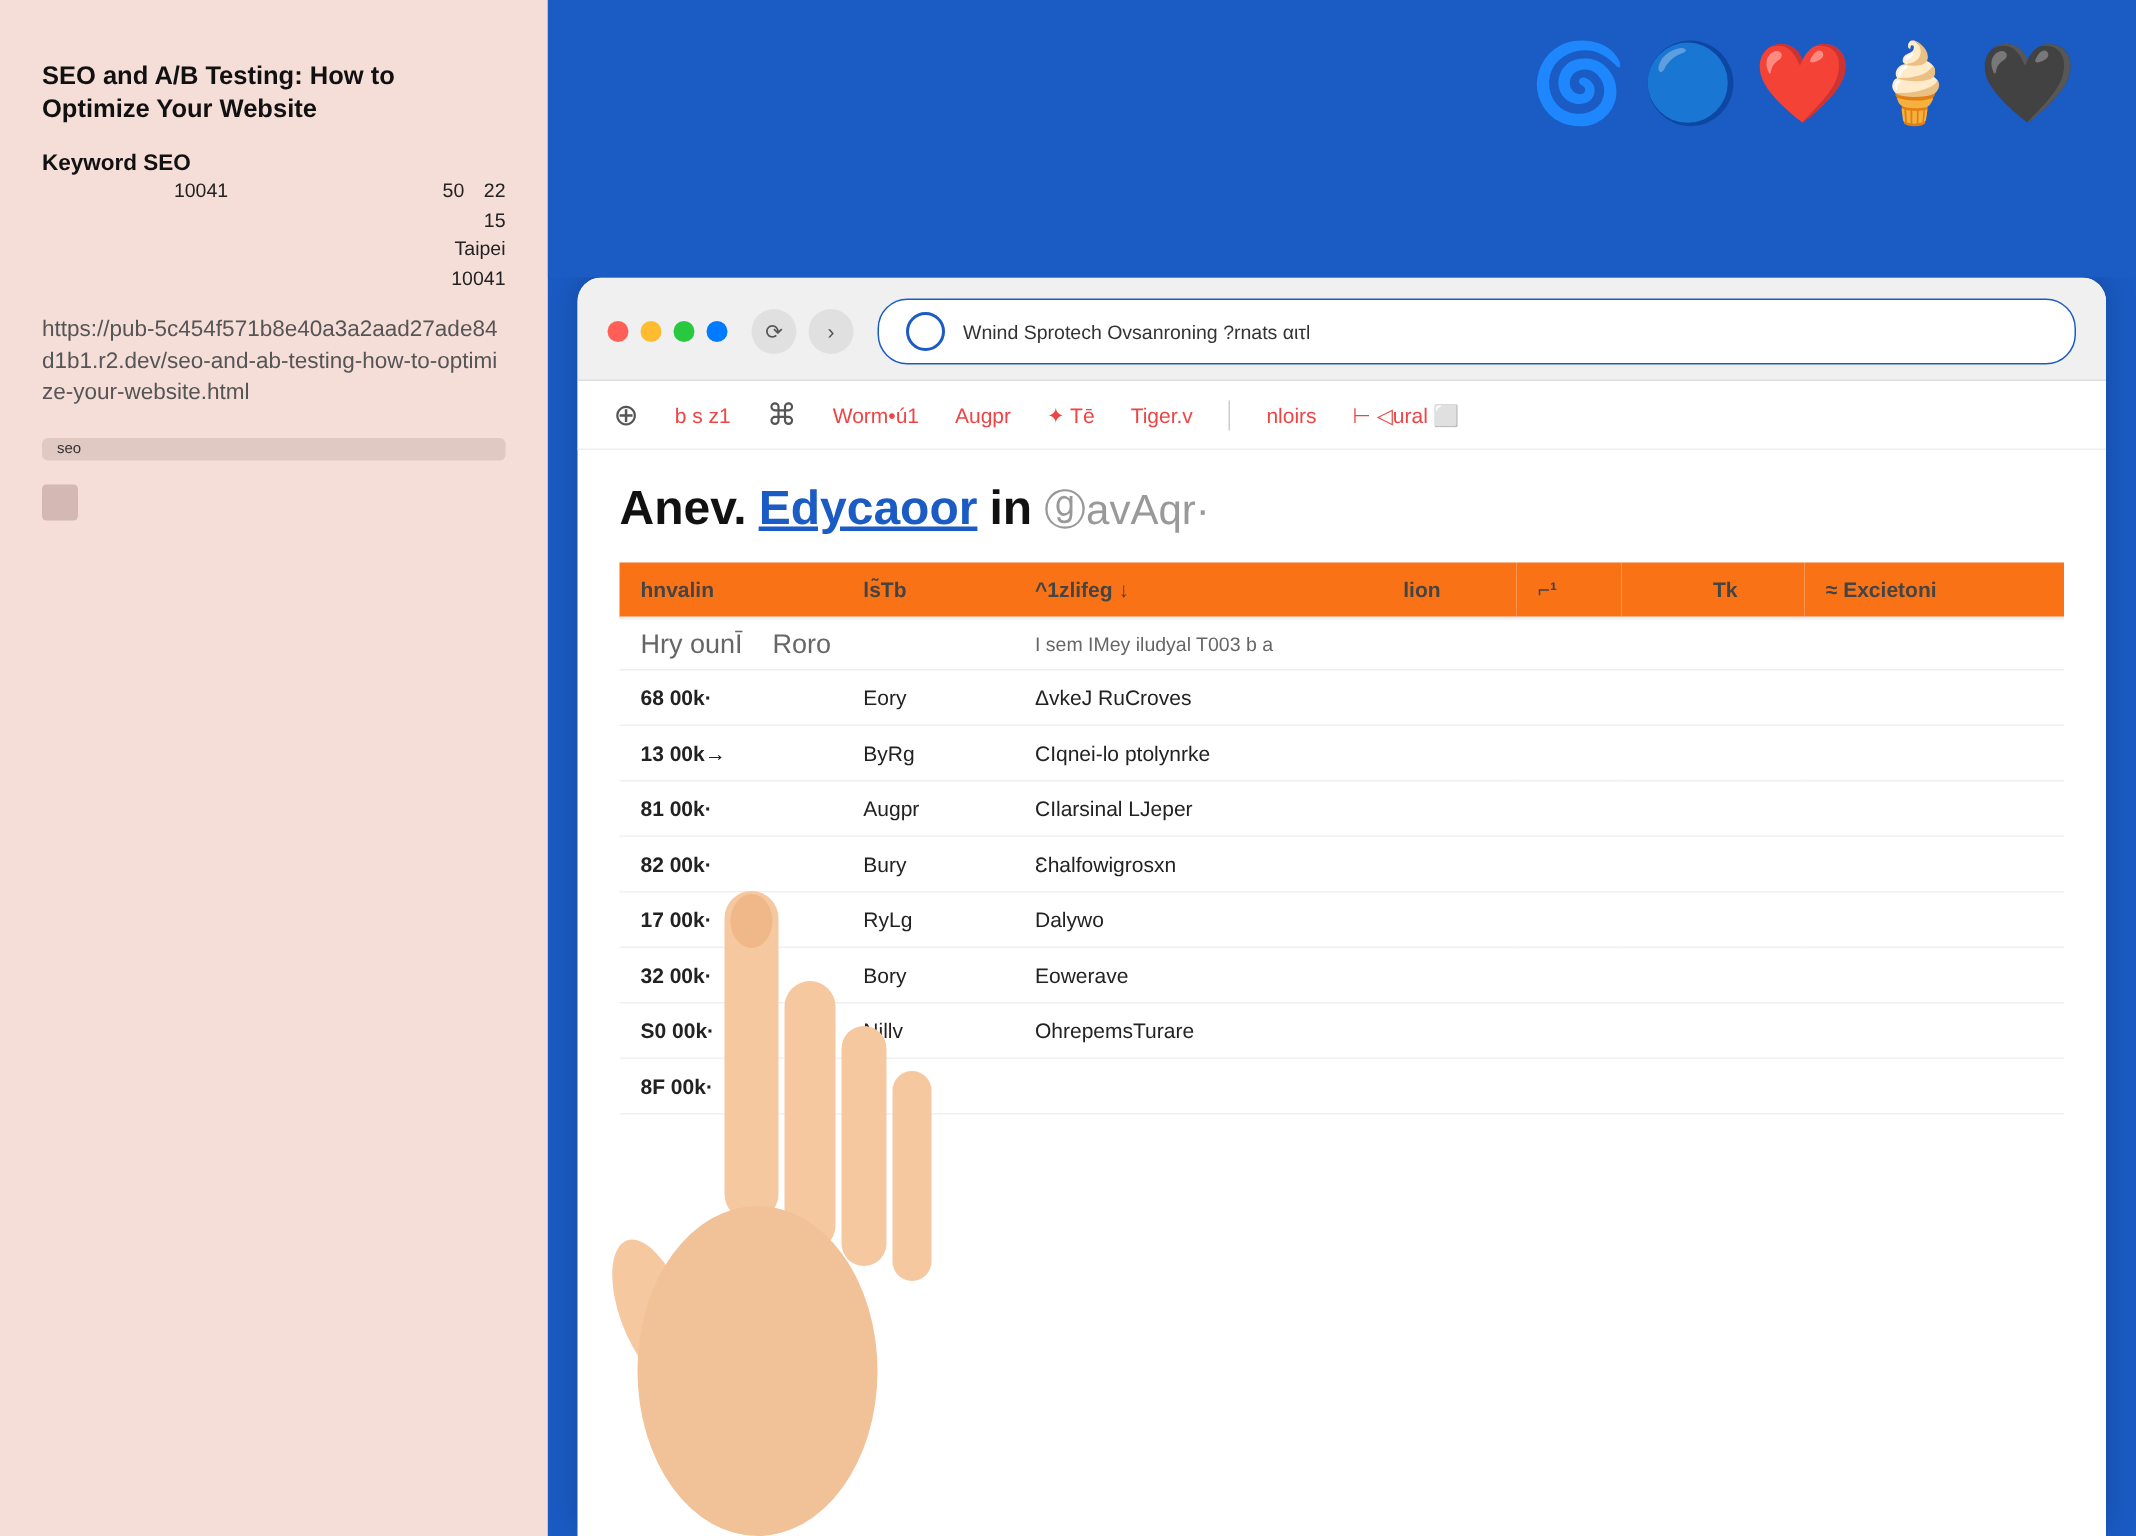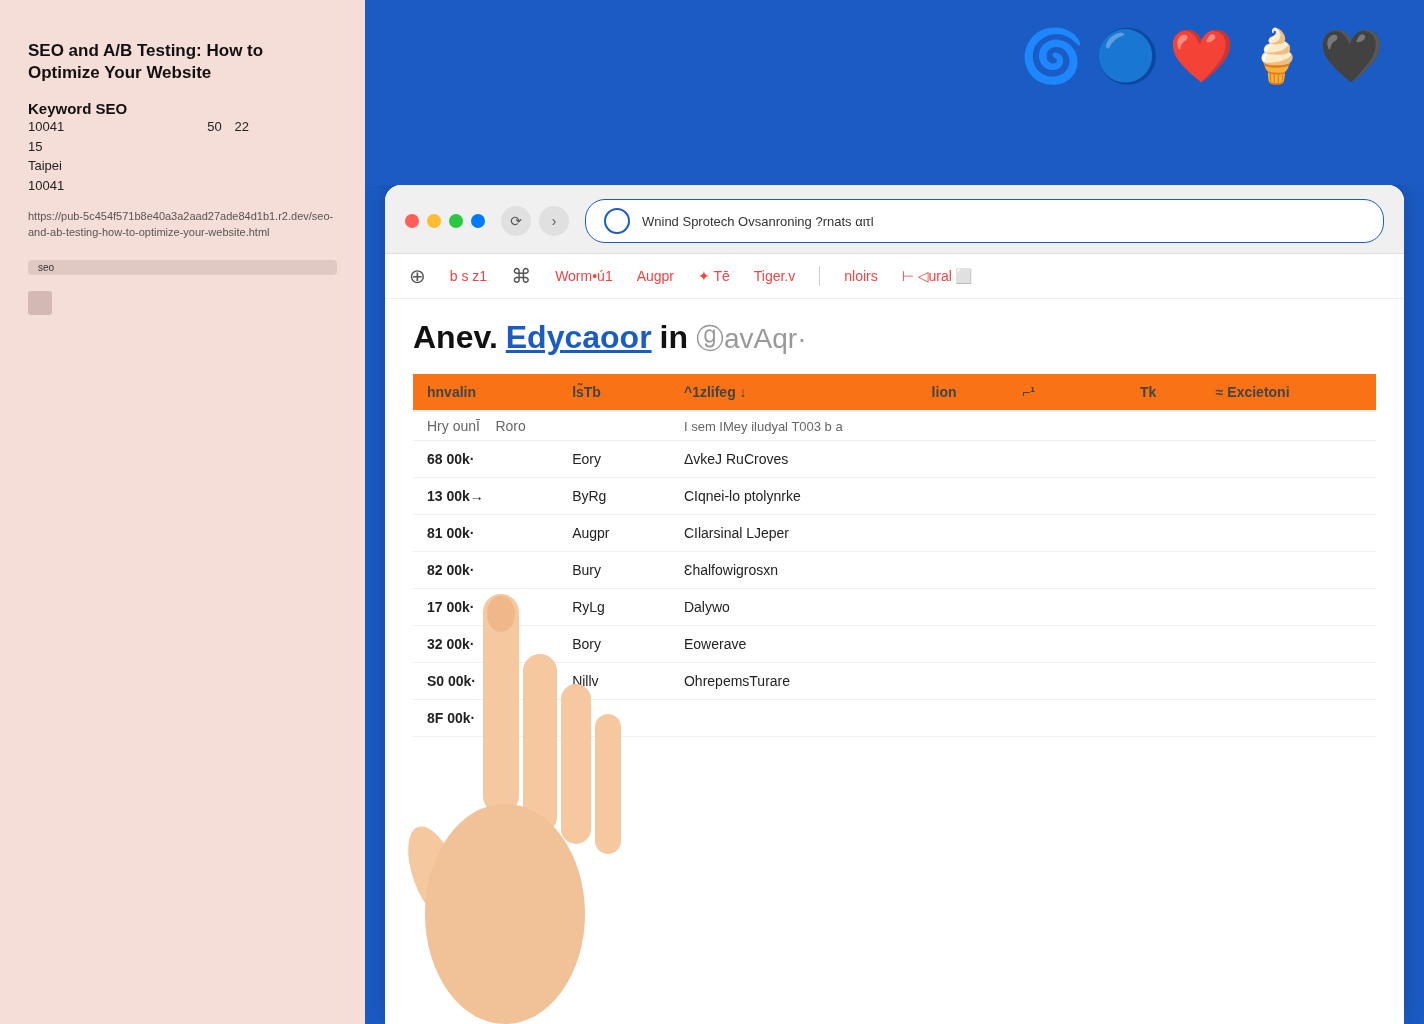--- a/index.html
+++ b/index.html
@@ -33,23 +33,24 @@
     }
     .sidebar-meta-label {
       font-size: 15px;
       font-weight: 600;
       color: #111;
     }
     .sidebar-meta-value {
       font-size: 13px;
       color: #222;
       line-height: 1.5;
+      text-align: right;
     }
     .sidebar-url {
-      font-size: 11px;
+      font-size: 15px;
       color: #555;
       word-break: break-all;
       line-height: 1.4;
     }
     .sidebar-tag {
       display: inline-block;
       background: #e0c8c3;
       border-radius: 4px;
       padding: 2px 10px;
       font-size: 10px;
@@ -365,21 +366,21 @@
             <th>hnvalin</th>
             <th>ls̃Tb</th>
             <th>^1zlifeg ↓</th>
             <th>lion</th>
             <th>⌐¹</th>
             <th></th>
             <th>Tk</th>
             <th>≈ Excietoni</th>
           </tr>
           <tr style="background:#fff; border-bottom:1px solid #eee;">
-            <td colspan="2" style="padding:6px 14px; font-size:14px; color:#666;">Hry ounĪ &nbsp;&nbsp; Roro</td>
+            <td colspan="2" style="padding:6px 14px; font-size:18px; color:#666;">Hry ounĪ &nbsp;&nbsp; Roro</td>
             <td colspan="6" style="padding:6px 14px; font-size:13px; color:#666;">I sem IMey iludyal T003 b a</td>
           </tr>
         </thead>
         <tbody>
           <tr>
             <td class="td-blue">68 00k·</td>
             <td>Eory</td>
             <td>ΔvkeJ RuCroves</td>
             <td></td>
               <td></td>

